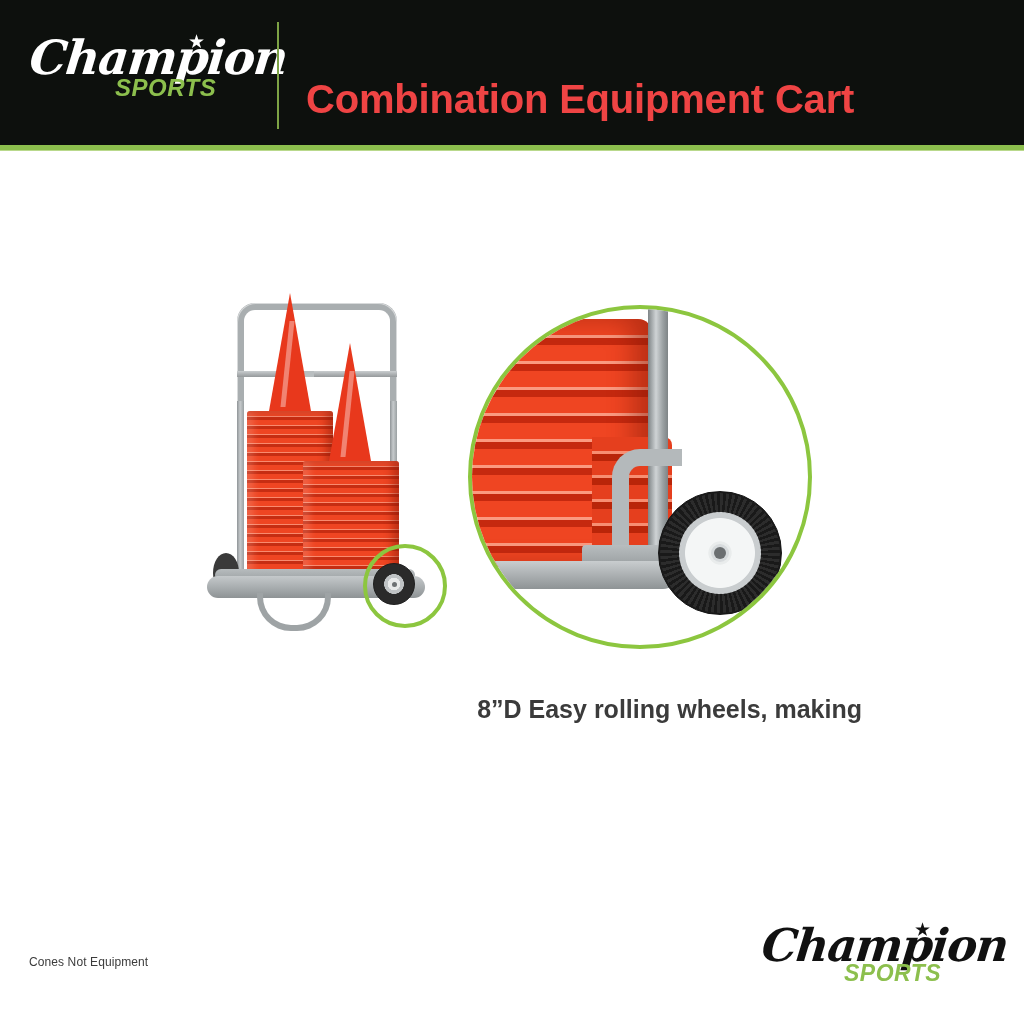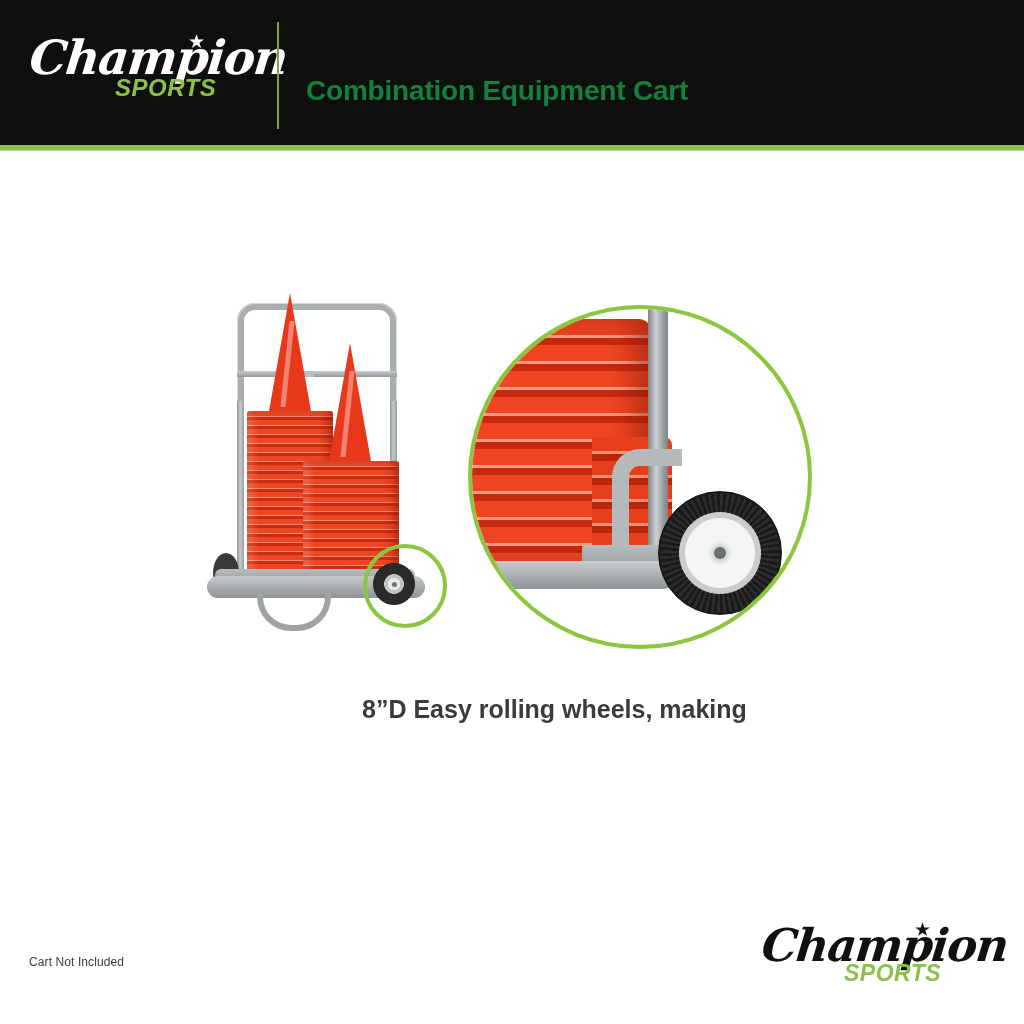--- a/index.html
+++ b/index.html
@@ -45,22 +45,22 @@
     position: absolute;
     left: 277px; top: 22px;
     width: 2px;
     height: 107px;
     background: #7da345;
   }
   #header-title {
     position: absolute;
     left: 306px; top: 50px;
     width: 660px;
-    color: #15803d;
-    font-size: 28px;
+    color: #ef4444;
+    font-size: 40px;
     font-weight: bold;
     letter-spacing: -0.2px;
     line-height: 44px;
     white-space: nowrap;
     font-family: "Liberation Sans", sans-serif;
   }
 
   
   .logo {
     position: absolute;
@@ -378,21 +378,21 @@
     border-radius:50%;
     background:#6b6f71;
     box-shadow:0 0 0 3px #d7dbdd;
   }
 
   
   #caption {
     position: absolute;
     left: 362px; top: 540px;
     width: 500px;
-    text-align: left;
+    text-align: right;
     color: #3b3b3b;
     font-size: 25px;
     font-weight: bold;
     line-height: 36px;
     font-family: "Liberation Sans", sans-serif;
   }
   #caption .line { display: block; }
 
   
   #disclaimer {
@@ -464,21 +464,21 @@
         <div class="zoom-base"></div>
         <div class="zoom-wheel"></div>
       </div>
     </div>
 
     <div id="caption">
       <span class="line">8”D Easy rolling wheels, making</span>
     </div>
   </div>
 
-  <div id="disclaimer">Cart Not Included</div>
+  <div id="disclaimer">Cones Not Equipment</div>
 
   <div class="logo" id="footer-logo">
     <span class="script">Champion</span>
     <span class="star">★</span>
     <span class="sports">SPORTS</span>
   </div>
 
 </div>
 
 </body></html>

